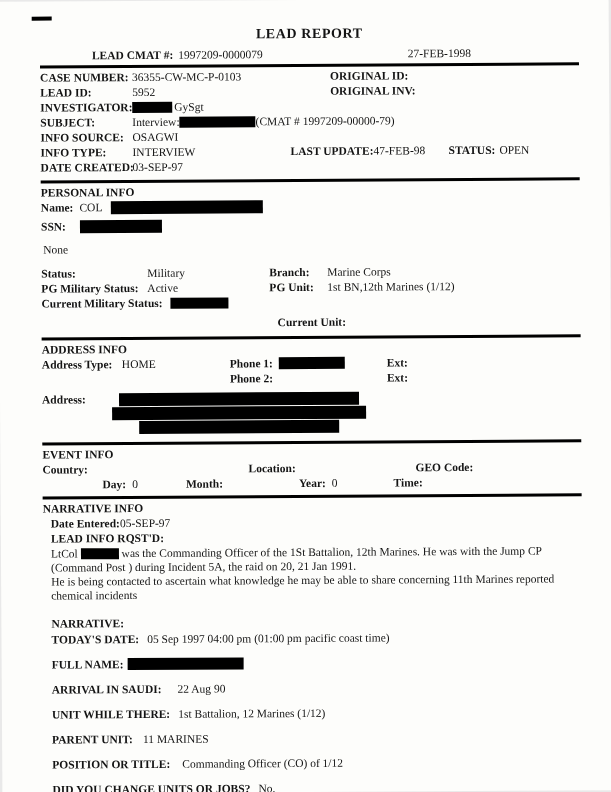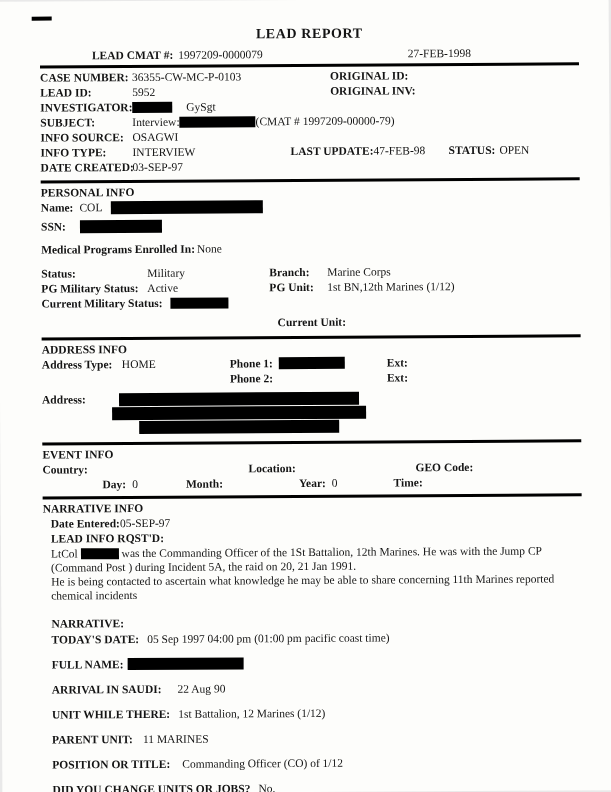--- a/index.html
+++ b/index.html
@@ -53,21 +53,21 @@
   <div class="row">
     <span class="blk" style="width:290px">
       <span class="lbl w92">LEAD ID:</span>
       <span class="val">5952</span>
     </span>
     <span class="lbl">ORIGINAL INV:</span>
   </div>
   <div class="row">
     <span class="lbl w92">INVESTIGATOR:</span>
     <span class="redact" style="width:40px"></span>
-    <span class="val" style="margin-left:14px">GySgt</span>
+    <span class="val" style="margin-left:2px">GySgt</span>
   </div>
   <div class="row">
     <span class="lbl w92">SUBJECT:</span>
     <span class="val">Interview:</span>
     <span class="redact" style="width:76px"></span>
     <span class="val">(CMAT # 1997209-00000-79)</span>
   </div>
   <div class="row">
     <span class="lbl w92">INFO SOURCE:</span>
     <span class="val">OSAGWI</span>
@@ -95,21 +95,20 @@
   <div class="row">
     <span class="lbl">Name:</span>
     <span class="val" style="margin-left:6px">COL</span>
     <span class="redact" style="width:152px; height:13px; margin-left:8px"></span>
   </div>
   <div class="row" style="margin-top:6px">
     <span class="lbl">SSN:</span>
     <span class="redact" style="width:82px; height:13px; margin-left:14px"></span>
   </div>
   <div class="row" style="margin-top:10px">
-    <span class="lbl">Medical Programs Enrolled In:</span>
     <span class="val" style="margin-left:2px">None</span>
   </div>
   <div class="row" style="margin-top:12px">
     <span class="blk" style="width:228px">
       <span class="lbl" style="width:106px">Status:</span>
       <span class="val">Military</span>
     </span>
     <span class="lbl" style="width:58px">Branch:</span>
     <span class="val">Marine Corps</span>
   </div>

